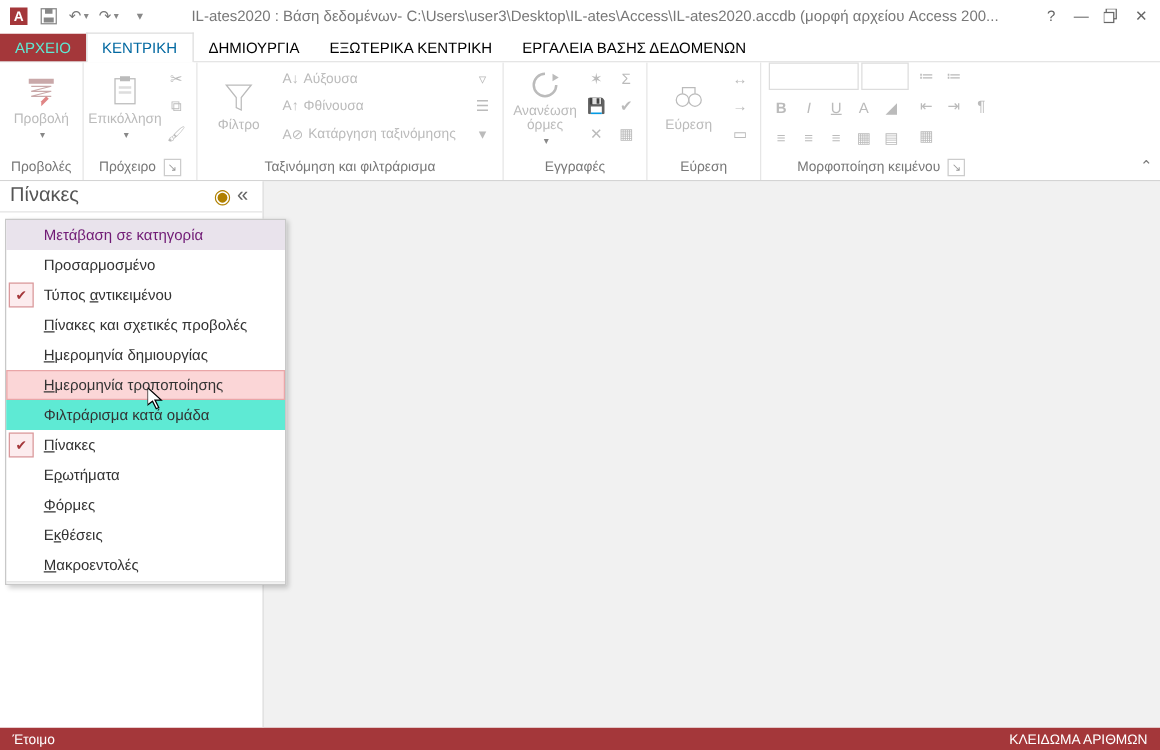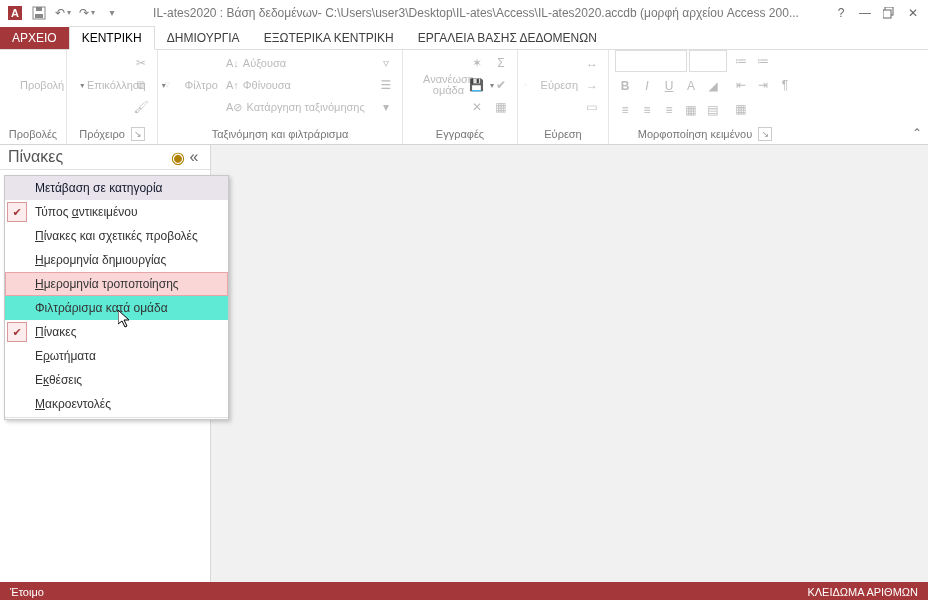--- a/index.html
+++ b/index.html
@@ -1,47 +1,47 @@
 <!DOCTYPE html>
 <html><head>
 <meta charset="utf-8">
 <style>
   html,body{margin:0;padding:0;font-family:"Segoe UI",Tahoma,sans-serif;font-size:12px;color:#333;background:#fff;width:928px;height:600px;overflow:hidden}
   .titlebar{height:25px;background:#fff;display:flex;align-items:center;padding:0 4px;gap:2px}
   .titlebar .qat-btn{width:22px;height:22px;display:flex;align-items:center;justify-content:center;color:#777}
   .titlebar .title-text{flex:1;text-align:center;color:#777;font-size:12px;overflow:hidden;white-space:nowrap;text-overflow:ellipsis;padding:0 10px}
   .titlebar .win-btn{width:22px;height:22px;display:flex;align-items:center;justify-content:center;color:#666}
   .tabs{height:24px;background:#fff;display:flex;align-items:flex-end;padding-left:0;border-bottom:1px solid #ddd}
-  .tab{padding:4px 12px;color:#404040;font-size:12px;cursor:pointer}
-  .tab.file{background:#a4373a;color:#ffffff}
-  .tab.active{color:#000000;border:1px solid #ddd;border-bottom:1px solid #fff;margin-bottom:-1px;background:#fff}
+  .tab{padding:4px 12px;color:#000000;font-size:12px;cursor:pointer}
+  .tab.file{background:#a4373a;color:#5eead4}
+  .tab.active{color:#0369a1;border:1px solid #ddd;border-bottom:1px solid #fff;margin-bottom:-1px;background:#fff}
   .ribbon{height:94px;background:#fff;border-bottom:1px solid #d4d4d4;display:flex;position:relative}
   .group{border-right:1px solid #e6e6e6;display:flex;flex-direction:column;padding:2px 6px 0 6px}
   .group-body{flex:1;display:flex;align-items:flex-start;gap:4px}
   .group-label{text-align:center;font-size:11px;color:#777;padding:2px 0;height:16px;display:flex;align-items:center;justify-content:center;gap:4px}
-  .big-btn{display:flex;flex-direction:row;align-items:center;justify-content:flex-start;width:54px;height:66px;font-size:11px;color:#666;gap:14px}
+  .big-btn{display:flex;flex-direction:column;align-items:center;justify-content:center;width:54px;height:66px;font-size:11px;color:#666;gap:2px}
   .big-btn svg,.big-btn .ic{width:28px;height:28px}
   .small-stack{display:flex;flex-direction:column;gap:2px;justify-content:center;height:66px}
   .small-btn{display:flex;align-items:center;gap:4px;height:20px;font-size:11px;color:#bbb;padding:0 4px}
   .icon-row{display:flex;gap:2px}
   .icon-sq{width:20px;height:20px;display:flex;align-items:center;justify-content:center;color:#888}
   .collapse-caret{position:absolute;right:6px;bottom:4px;color:#777}
   .dialog-launcher{width:12px;height:12px;font-size:9px;color:#999;border:1px solid #ccc;display:inline-flex;align-items:center;justify-content:center;margin-left:2px}
   .workspace{display:flex;height:437px}
   .navpane{width:210px;border-right:1px solid #d9d9d9;background:#fff;position:relative}
   .nav-header{height:24px;display:flex;align-items:center;padding:0 8px;border-bottom:1px solid #e3e3e3;color:#555;font-size:16px}
   .nav-header-title{flex:1}
   .nav-header .pin{width:16px;height:16px;color:#b08000;display:flex;align-items:center;justify-content:center}
   .nav-header .chev{width:16px;height:16px;display:flex;align-items:center;justify-content:center;color:#666}
   .content{flex:1;background:#f1f1f1}
   .statusbar{height:20px;background:#a4373a;color:#fff;display:flex;align-items:center;padding:0 10px;font-size:11px}
   .statusbar .sb-right{margin-left:auto}
   .context-menu{position:absolute;left:4px;top:175px;width:223px;background:#fff;border:1px solid #c8c8c8;box-shadow:2px 2px 4px rgba(0,0,0,.2);z-index:10}
   .cm-item{height:24px;display:flex;align-items:center;padding-left:30px;font-size:12px;color:#333;position:relative}
-  .cm-header{background:#e9e3ec;color:#0f172a}
+  .cm-header{background:#e9e3ec;color:#701a75}
   .cm-sep{height:1px;background:#e0e0e0;margin:1px 0}
   .cm-hover{background:#fbd6d7;border:1px solid #e9a6a8;padding-left:29px;height:22px}
   .cm-group{background:#5eead4}
   .cm-check{position:absolute;left:2px;top:2px;width:18px;height:18px;background:#fcecee;border:1px solid #d9999b;display:flex;align-items:center;justify-content:center;color:#a4373a;font-size:11px}
   .cursor{position:absolute;left:118px;top:310px;z-index:20;pointer-events:none}
   u.acc{text-decoration:underline}
   .drop-caret{font-size:8px;color:#888;margin-left:2px}
   .faded{color:#bbb}
 </style>
 </head>
@@ -158,21 +158,21 @@
     <div class="group-label">Ταξινόμηση και φιλτράρισμα</div>
   </div>
 
   <div class="group">
     <div class="group-body">
       <div class="big-btn faded">
         <svg class="ic" viewBox="0 0 28 28">
             <path d="M14 5a9 9 0 1 0 9 9" fill="none" stroke="#bbb" stroke-width="2"></path>
             <polygon points="20,5 25,8 20,11" fill="#bbb"></polygon>
           </svg>
-        <span style="text-align:center;line-height:11px">Ανανέωση ομάδα</span>
+        <span style="text-align:center;line-height:11px">Ανανέωση όρμες</span>
         <span class="drop-caret">▾</span>
       </div>
       <div class="small-stack">
         <div class="icon-sq faded">✶</div>
         <div class="icon-sq faded">💾</div>
         <div class="icon-sq faded">✕</div>
       </div>
       <div class="small-stack">
         <div class="icon-sq faded">Σ</div>
         <div class="icon-sq faded">✔</div>
@@ -264,39 +264,45 @@
 </div>
 
 <div class="statusbar">
   <span>Έτοιμο</span>
   <span class="sb-right">ΚΛΕΙΔΩΜΑ ΑΡΙΘΜΩΝ</span>
 </div>
 
 <div class="context-menu">
   <div class="cm-item cm-header">Μετάβαση σε κατηγορία</div>
   <div class="cm-item">
+      <span>Προσαρμοσμένο</span>
+    </div>
+  <div class="cm-item">
     <span class="cm-check">✔</span>
     <span>Τύπος <u class="acc">α</u>ντικειμένου</span>
   </div>
   <div class="cm-item">
       <span><u class="acc">Π</u>ίνακες και σχετικές προβολές</span>
     </div>
   <div class="cm-item">
       <span><u class="acc">Η</u>μερομηνία δημιουργίας</span>
     </div>
   <div class="cm-item cm-hover">
       <span><u class="acc">Η</u>μερομηνία τροποποίησης</span>
     </div>
   <div class="cm-item cm-group">Φιλτράρισμα κατά ομάδα</div>
   <div class="cm-item">
     <span class="cm-check">✔</span>
     <span><u class="acc">Π</u>ίνακες</span>
   </div>
   <div class="cm-item">
       <span>Ε<u class="acc">ρ</u>ωτήματα</span>
+    </div>
+  <div class="cm-item">
+      <span><u class="acc">Φ</u>όρμες</span>
     </div>
   <div class="cm-item">
       <span>Ε<u class="acc">κ</u>θέσεις</span>
     </div>
   <div class="cm-item">
       <span><u class="acc">Μ</u>ακροεντολές</span>
     </div>
   <div class="cm-sep"></div>
 </div>
 

